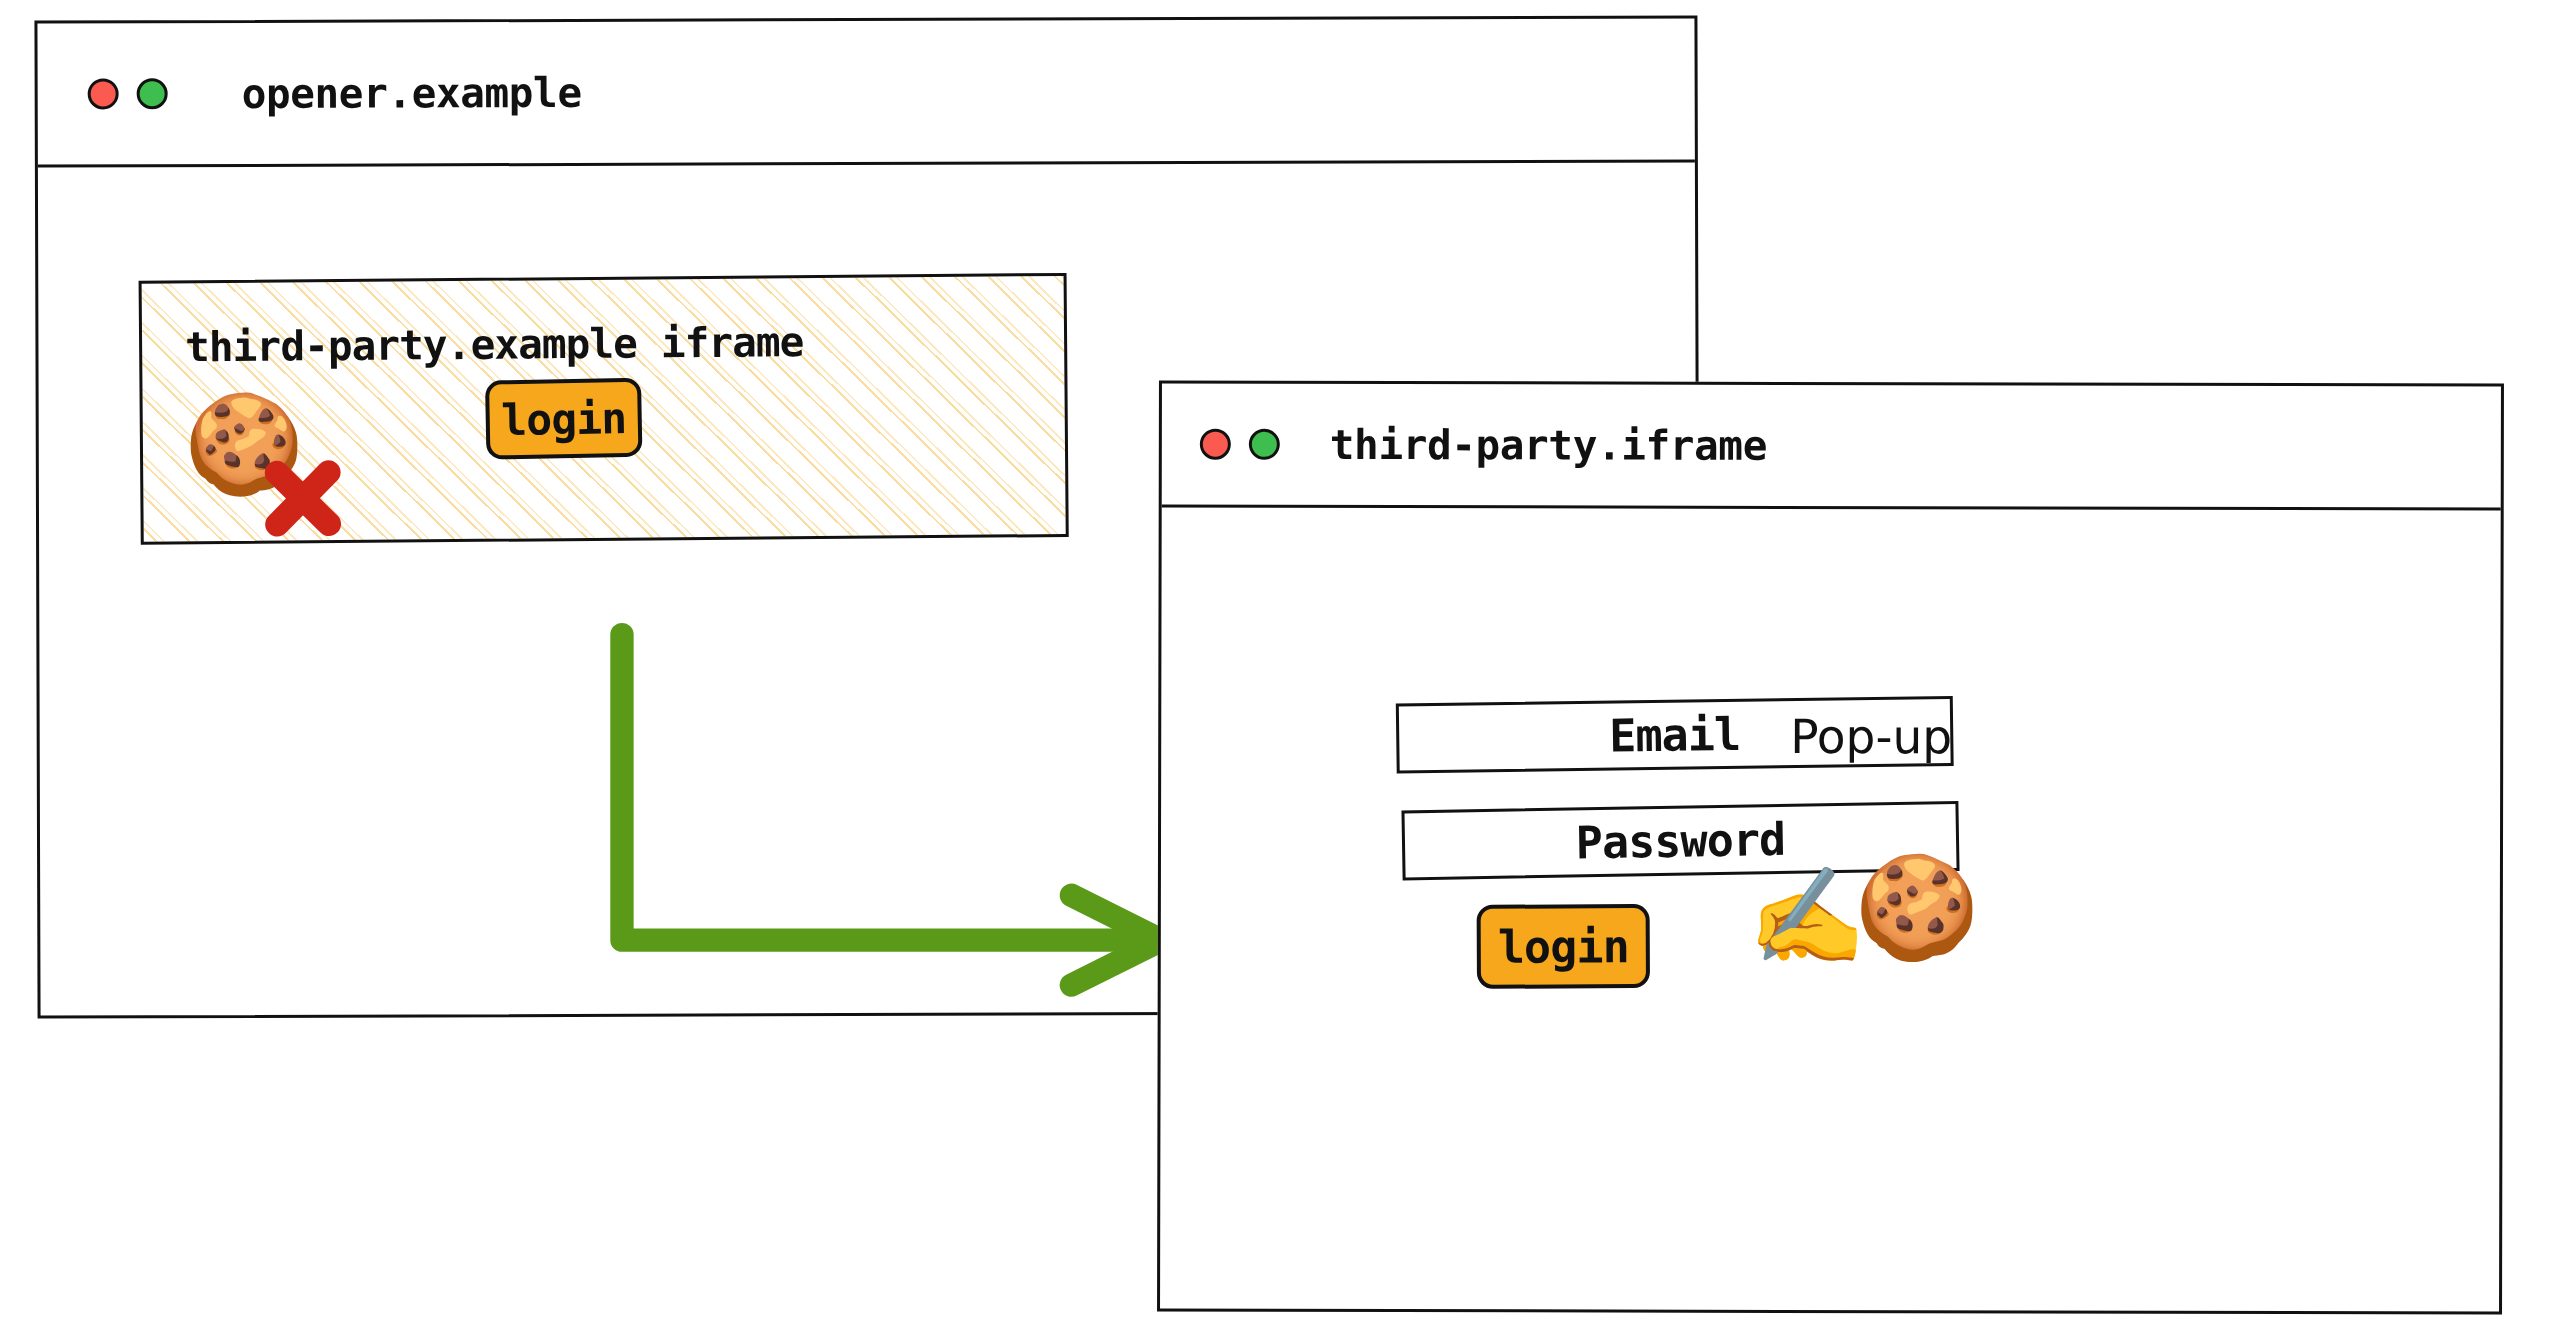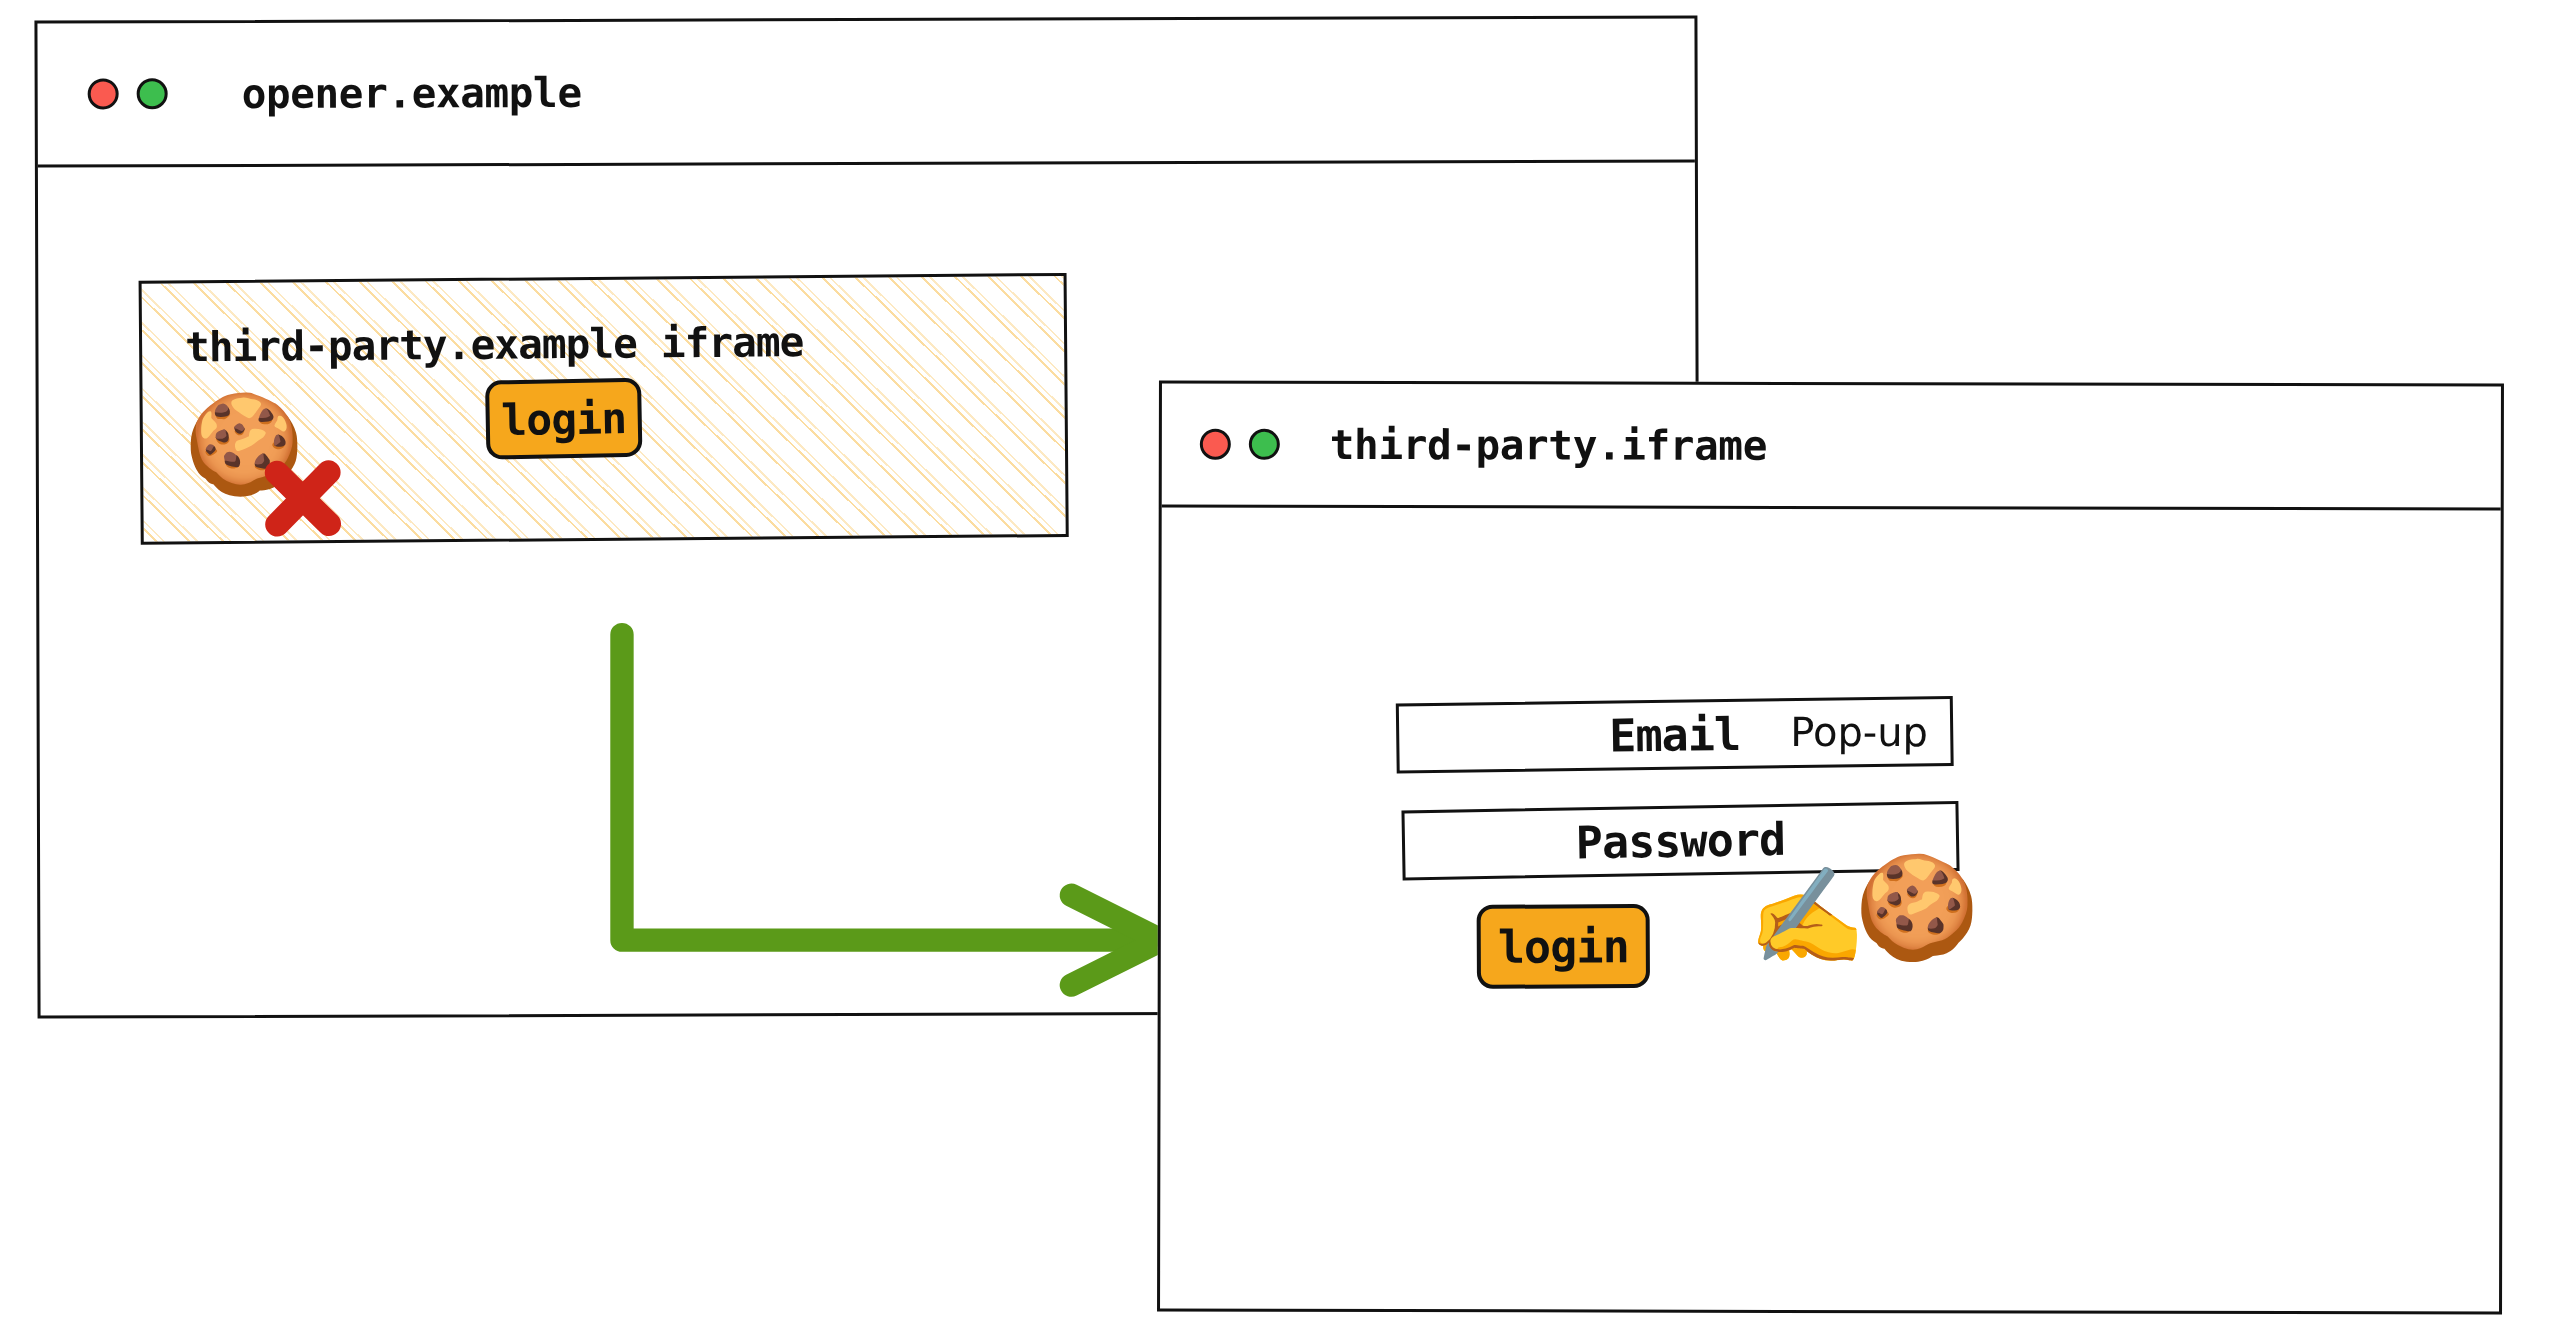--- a/index.html
+++ b/index.html
@@ -243,21 +243,21 @@
     height: 84px;
     font-size: 45px;
     transform: rotate(-0.4deg);
   }
 
   #popup-label {
     position: absolute;
     left: 629px;
     top: 324px;
     font-family: "DejaVu Sans", sans-serif;
-    font-size: 40px;
+    font-size: 47px;
     font-weight: 400;
     color: #111111;
     white-space: nowrap;
   }
 
   #popup-writing-hand {
     left: 588px;
     top: 485px;
     font-size: 95px;
   }

